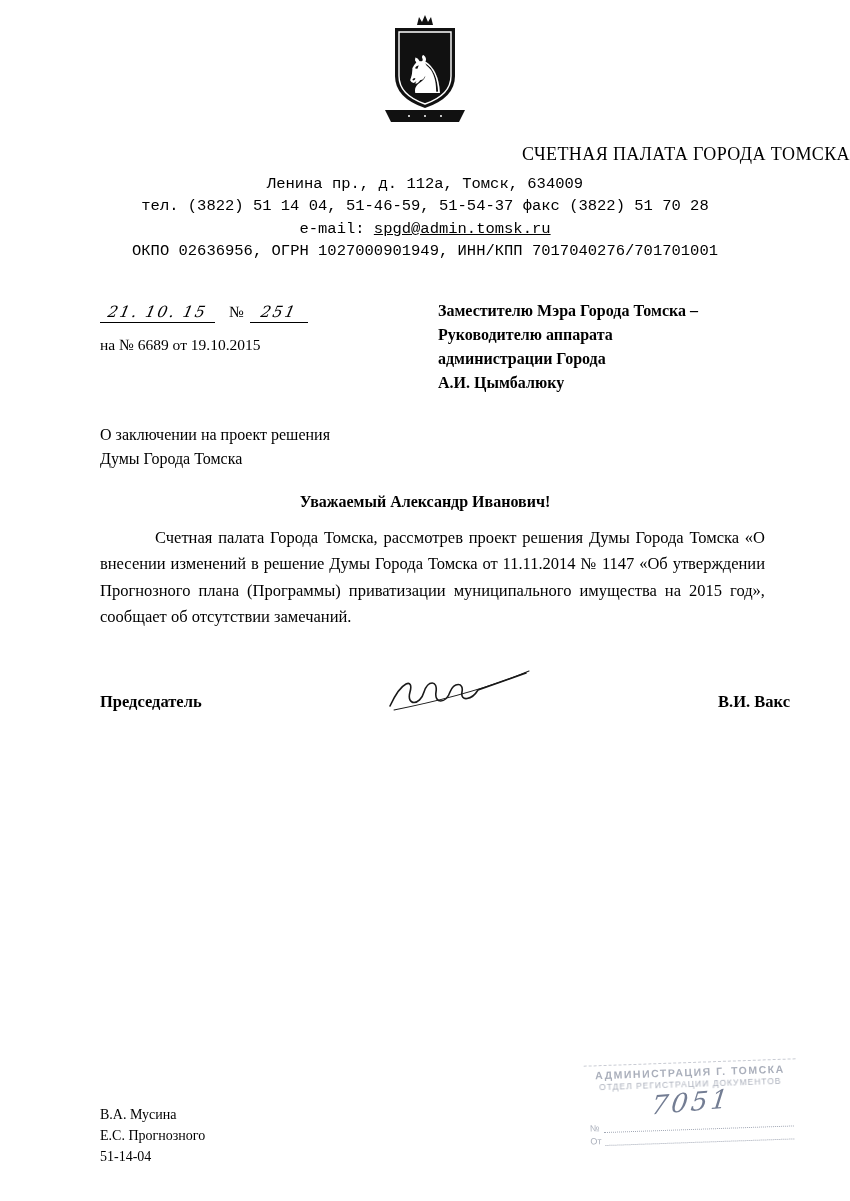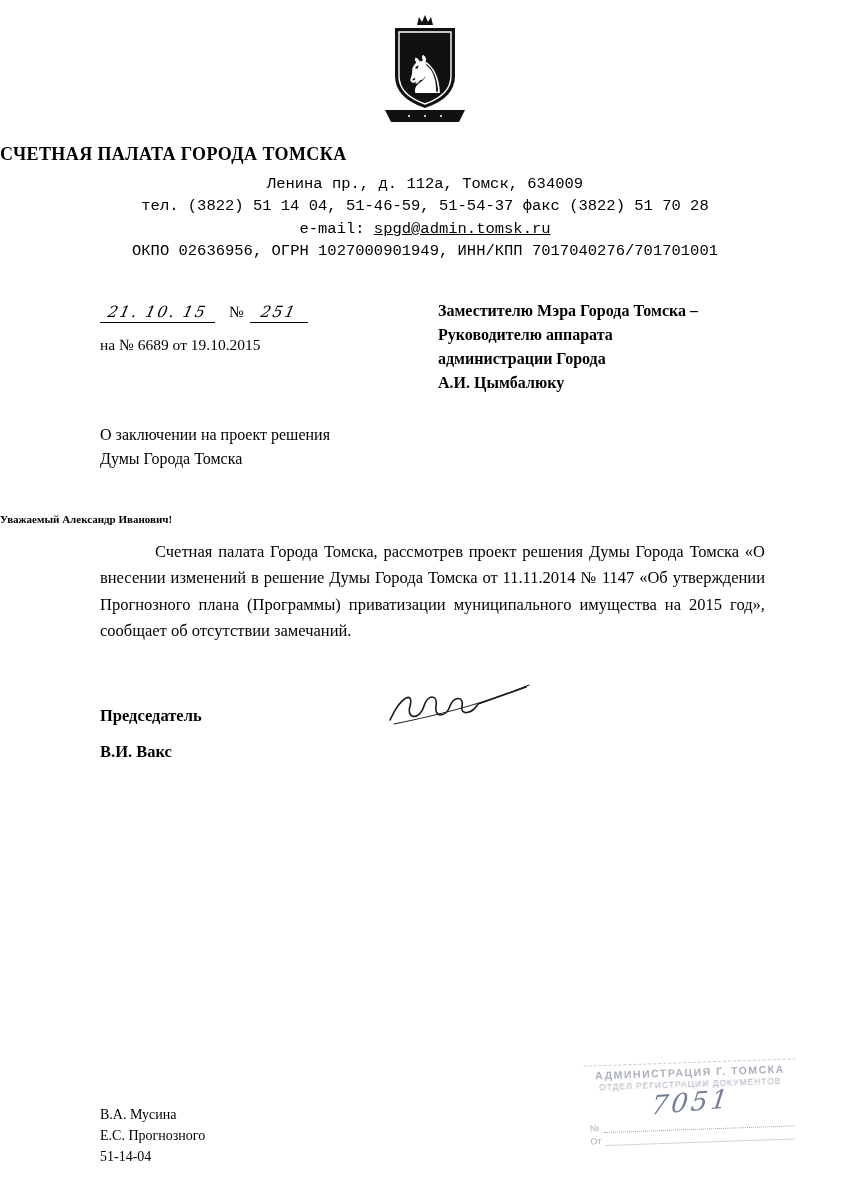--- a/index.html
+++ b/index.html
@@ -4,46 +4,46 @@
 <style>
   * { margin: 0; padding: 0; box-sizing: border-box; }
   html, body { background: #e8e8e8; }
   .page {
     width: 850px; height: 1201px; margin: 0 auto; background: #ffffff;
     font-family: "Liberation Serif", serif; color: #000;
     position: relative; overflow: hidden; padding-top: 14px;
   }
   .emblem { text-align: center; }
   .org-name {
-    margin-top: 16px; text-align: left; font-weight: bold;
+    margin-top: 16px; text-align: right; font-weight: normal;
     font-size: 18px; letter-spacing: 0.4px;
   }
   .contact-block { margin-top: 8px; text-align: center; font-size: 15.5px; line-height: 1.45; font-family: Liberation Mono, monospace; }
   .email { text-decoration: underline; }
   .ref-row { display: flex; margin: 36px 60px 0 100px; }
   .ref-left { flex: 0 0 338px; font-size: 15.5px; padding-top: 4px; }
   .hand {
     font-family: "DejaVu Serif", serif; font-style: italic;
     display: inline-block; transform: skewX(-12deg); letter-spacing: 2px;
   }
   .uline { display: inline-block; border-bottom: 1px solid #000; padding: 0 8px 1px; min-width: 96px; text-align: center; }
   .uline2 { min-width: 58px; }
   .no-label { display: inline-block; margin: 0 6px 0 14px; }
   .ref-line2 { margin-top: 13px; }
   .addressee { flex: 1; font-weight: bold; font-size: 16px; line-height: 1.5; }
   .subject { margin: 28px 60px 0 100px; font-size: 16px; line-height: 1.5; }
-  .salutation { margin-top: 42px; font-weight: bold; font-size: 11px; }
+  .salutation { margin-top: 22px; text-align: center; font-weight: bold; font-size: 16px; }
   .body-text {
     margin: 14px 85px 0 100px; font-size: 16.5px; line-height: 1.6;
     text-align: justify; text-indent: 55px;
   }
   .sig-row {
     display: flex; justify-content: space-between; align-items: flex-start;
     margin: 62px 60px 0 100px; font-weight: bold; font-size: 16.5px;
-    position: relative; height: 56px; flex-direction: column;
+    position: relative; height: 56px;
   }
   .sig-scrawl { position: absolute; left: 282px; top: -28px; }
   .footer-contacts { position: absolute; left: 100px; top: 1104px; font-size: 14px; line-height: 1.5; }
   .stamp {
     position: absolute; left: 585px; top: 1062px; width: 212px;
     transform: rotate(-2deg); text-align: center;
     color: rgba(100, 110, 132, 0.55); font-family: "Liberation Sans", sans-serif;
   }
   .stamp-org { font-size: 10.5px; letter-spacing: 1.5px; font-weight: bold; border-top: 1px dashed rgba(100,110,132,0.35); padding-top: 3px; }
   .stamp-dept { font-size: 8.5px; letter-spacing: 1px; margin-top: 1px; filter: blur(0.4px); }

